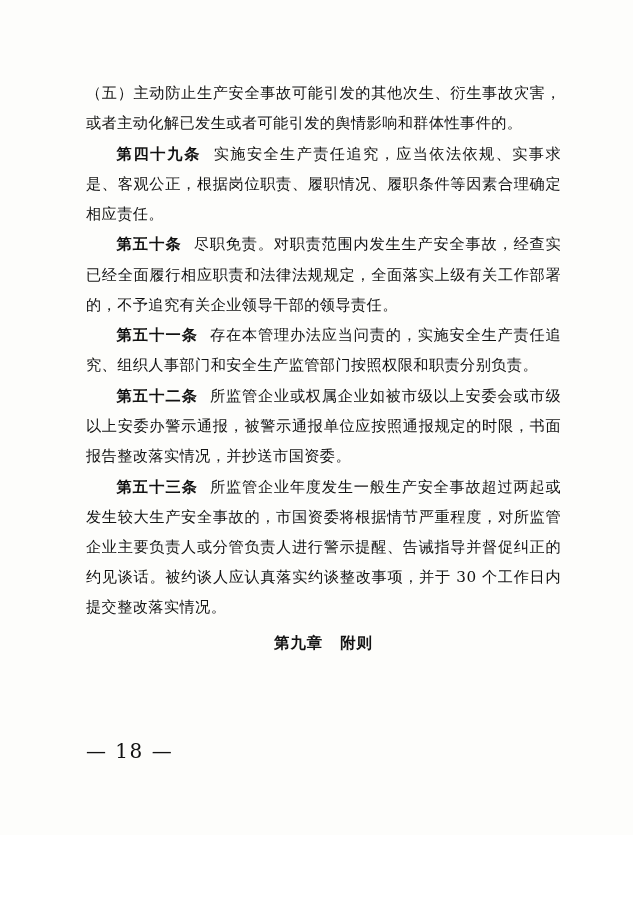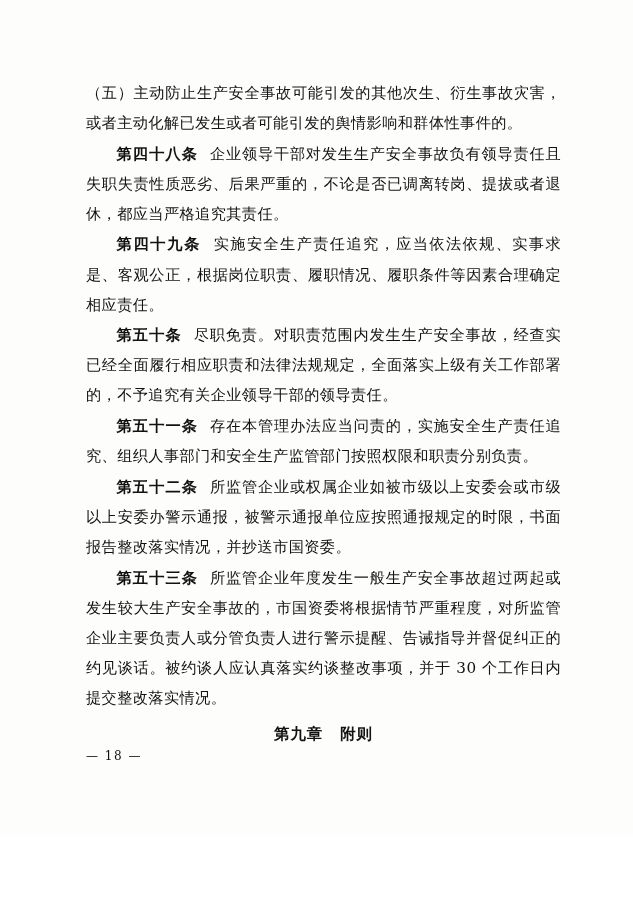--- a/index.html
+++ b/index.html
@@ -54,39 +54,36 @@
     font-family: Liberation Serif, serif;
   }
   .chapter-gap {
     display: inline-block;
     width: 1.1em;
   }
   .page-number {
     position: absolute;
     left: 86px;
     bottom: 72px;
-    font-size: 12px;
+    font-size: 20px;
     letter-spacing: 1.5px;
     color: #121212;
   }
 </style>
 </head>
 <body>
 
 <div class="page">
 
   <div class="doc-body">
 
     <p class="para no-indent">
       <span>（五）主动防止生产安全事故可能引发的其他次生、衍生事故灾害，或者主动化解已发生或者可能引发的舆情影响和群体性事件的。</span>
     </p>
 
-    <p class="para">
-      <span class="art-label">第四十八条</span><span class="art-gap"></span><span>企业领导干部对发生生产安全事故负有领导责任且失职失责性质恶劣、后果严重的，不论是否已调离转岗、提拔或者退休，都应当严格追究其责任。</span>
-    </p>
 
     <p class="para">
       <span class="art-label">第四十九条</span><span class="art-gap"></span><span>实施安全生产责任追究，应当依法依规、实事求是、客观公正，根据岗位职责、履职情况、履职条件等因素合理确定相应责任。</span>
     </p>
 
     <p class="para">
       <span class="art-label">第五十条</span><span class="art-gap"></span><span>尽职免责。对职责范围内发生生产安全事故，经查实已经全面履行相应职责和法律法规规定，全面落实上级有关工作部署的，不予追究有关企业领导干部的领导责任。</span>
     </p>
 
     <p class="para">

